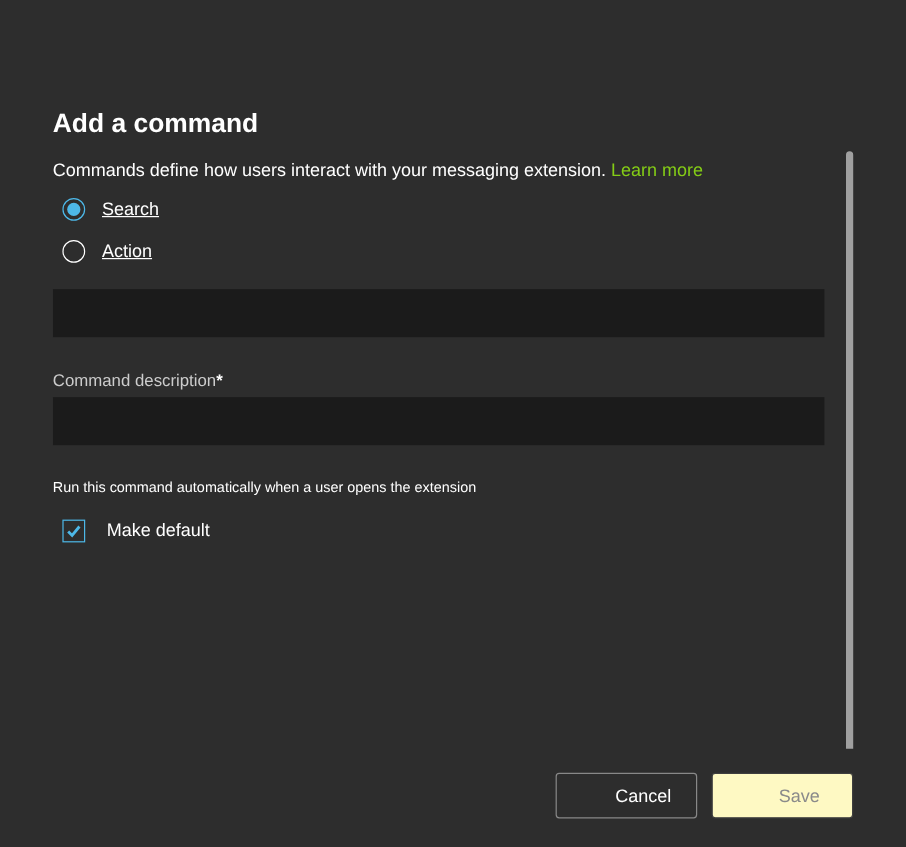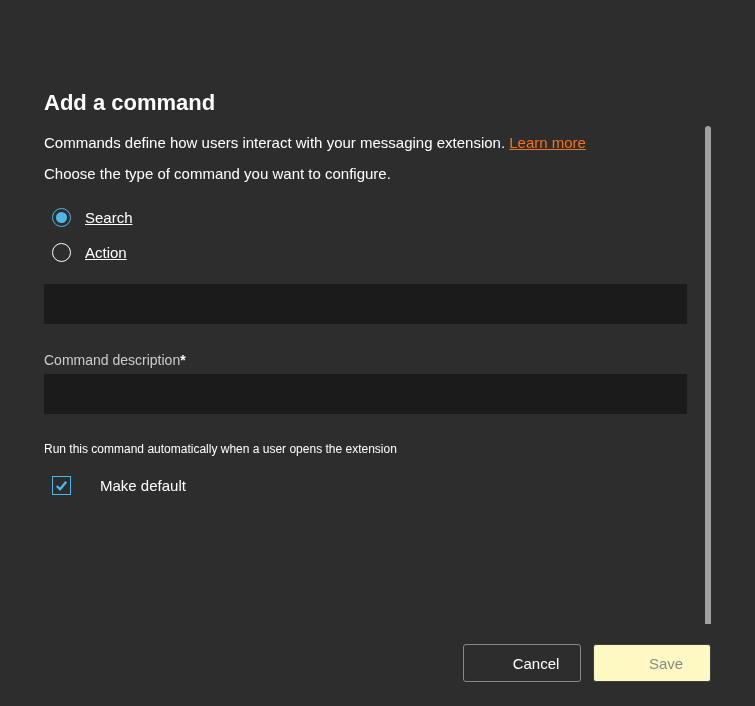--- a/index.html
+++ b/index.html
@@ -40,22 +40,21 @@
       font-weight: 700;
       margin-bottom: 18px;
     }
     .description-line {
       font-size: 15px;
       font-weight: 400;
       margin-bottom: 14px;
       color: #ffffff;
     }
     .learn-more {
-      color: #f97316;
-      text-decoration: underline;
+      color: #84cc16;
       cursor: pointer;
     }
     .subtitle {
       font-size: 15px;
       font-weight: 400;
       margin-bottom: 26px;
     }
     .radio-group {
       margin-bottom: 22px;
       padding-left: 8px;
@@ -116,21 +115,21 @@
     }
     .section-text {
       font-size: 12px;
       font-weight: 400;
       margin-top: 18px;
       margin-bottom: 20px;
     }
     .checkbox-row {
       display: flex;
       align-items: center;
-      gap: 29px;
+      gap: 18px;
       padding-left: 8px;
       padding-bottom: 4px;
     }
     .checkbox {
       width: 19px;
       height: 19px;
       border: 1.5px solid #4db8e8;
       background: transparent;
       display: flex;
       align-items: center;
@@ -206,21 +205,20 @@
 
 <div class="dialog">
   <div class="content-area">
     <div class="scroll-content">
       <h1 class="dialog-title">Add a command</h1>
 
       <p class="description-line">
         <span>Commands define how users interact with your messaging extension. </span><a class="learn-more">Learn more</a>
       </p>
 
-      <p class="subtitle">Choose the type of command you want to configure.</p>
 
       <div class="radio-group">
         <div class="radio-option">
           <span class="radio-circle selected">
             <span class="radio-inner"></span>
           </span>
           <span class="radio-label">Search</span>
         </div>
         <div class="radio-option">
           <span class="radio-circle"></span>

